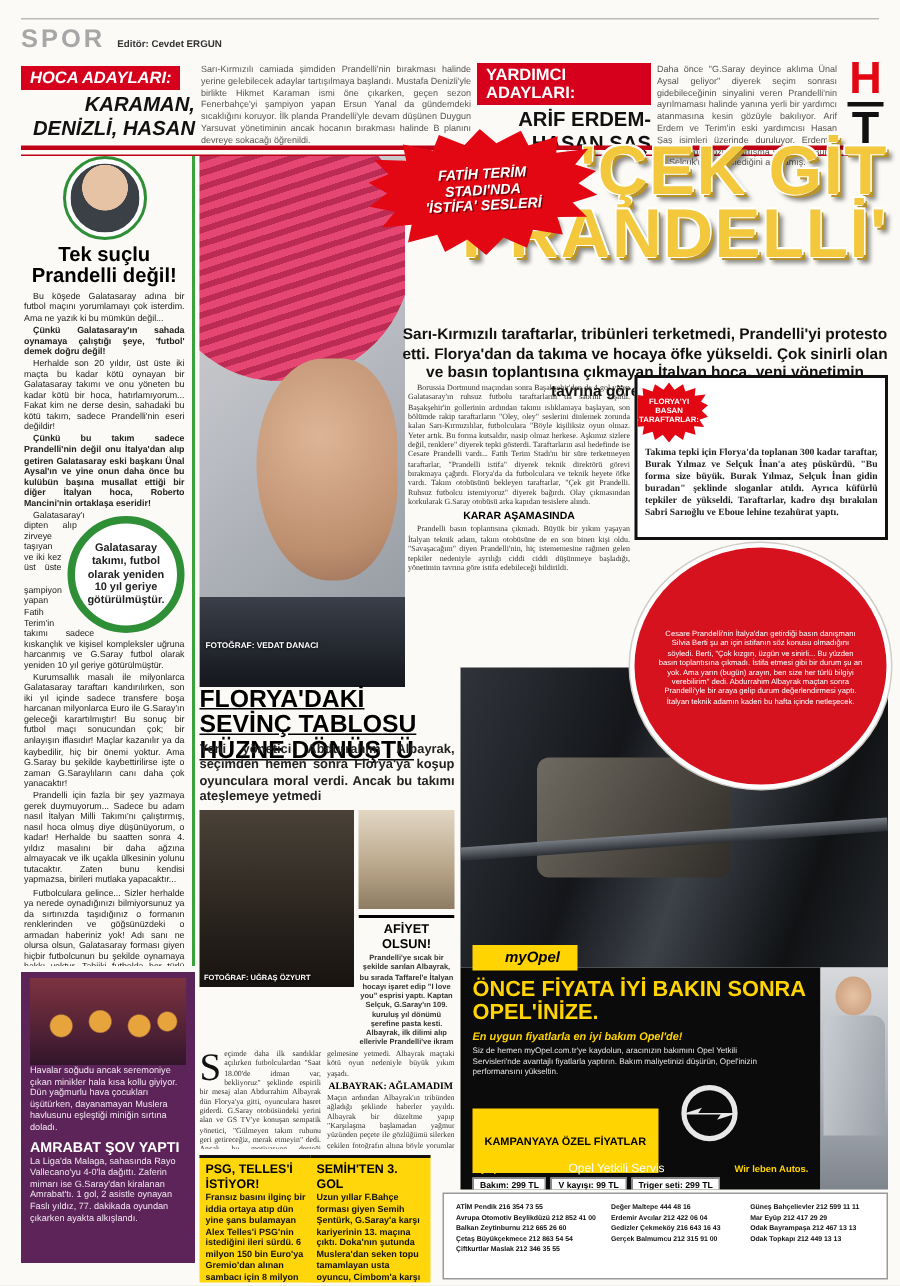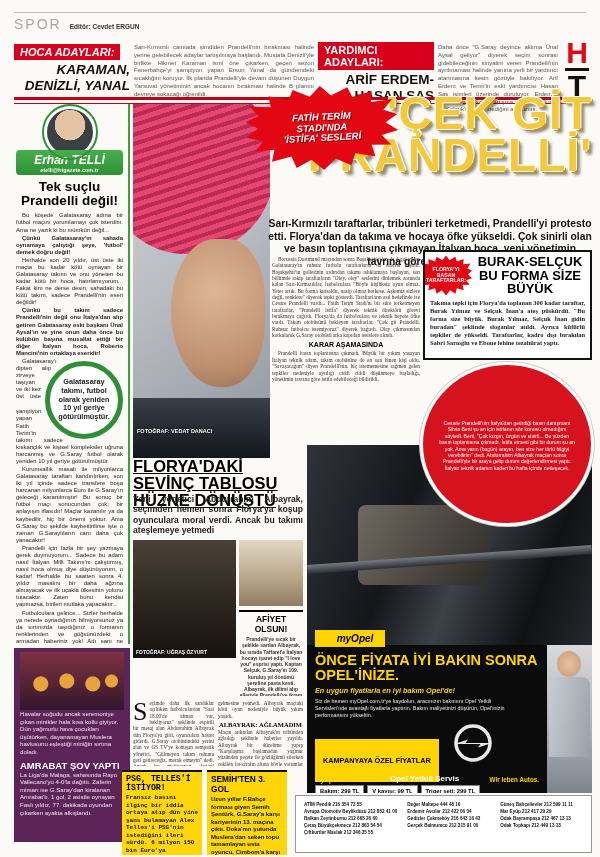--- a/index.html
+++ b/index.html
@@ -5,21 +5,21 @@
   *{margin:0;padding:0;box-sizing:border-box;}
   html,body{background:#e8e6e1;}
   .page{position:relative;width:600px;height:857px;background:#fbfaf6;overflow:hidden;
         font-family:"Liberation Sans",sans-serif;color:#222;}
   .abs{position:absolute;}
   .serif{font-family:"Liberation Serif",serif;}
   .just{text-align:justify;}
   
   .topline{left:14px;top:12px;width:572px;border-top:1px solid #bbb;}
   .mast{left:14px;top:16px;width:572px;height:22px;display:flex;align-items:baseline;}
-  .spor{font-size:14px;font-weight:400;color:#a7a7a7;letter-spacing:2px;}
+  .spor{font-size:17px;font-weight:700;color:#a7a7a7;letter-spacing:2px;}
   .editor{font-size:6.5px;font-weight:700;color:#333;margin-left:8px;}
   .dateblk{margin-left:auto;display:flex;align-items:baseline;gap:4px;}
   .date{font-size:8.5px;font-weight:700;color:#111;}
   .pageno{font-size:21px;font-weight:700;color:#111;}
   
   .redlabel{background:#d6001c;color:#fff;font-weight:800;font-size:11px;
             padding:2px 6px;display:inline-block;}
   .names{font-size:13.5px;font-weight:900;color:#111;text-align:right;line-height:1.15;margin-top:2px;}
   .striptext{font-size:6px;line-height:1.3;color:#555;}
   .htlogo{width:30px;display:flex;flex-direction:column;align-items:center;line-height:.85;}
@@ -138,21 +138,21 @@
   .adh{color:#ffd400;font-size:14.5px;font-weight:900;line-height:1.05;}
   .adtag{color:#ffd400;font-size:7.3px;font-weight:700;font-style:italic;margin-top:3px;}
   .adbody{color:#e8e8e8;font-size:5.4px;line-height:1.3;margin-top:3px;width:92%;}
   .adbar{background:#ffd400;color:#000;font-size:7.3px;font-weight:900;display:inline-block;
          padding:17px 8px;margin-top:20px;}
   .prices{display:flex;gap:3px;margin-top:3px;}
   .price{background:#fff;color:#000;font-size:5.8px;font-weight:800;padding:2px 4px;border:1px solid #888;}
   .fineprint{margin-top:4px;width:132px;height:26px;
              background:repeating-linear-gradient(#9a9a9a 0 1px,transparent 1px 3px);}
   .opelring{position:absolute;right:54px;bottom:26px;}
-  .servis{position:absolute;left:83px;bottom:10px;color:#fff;font-size:8px;font-weight:700;}
+  .servis{position:absolute;left:72px;bottom:10px;color:#fff;font-size:8px;font-weight:400;}
   .wirleben{position:absolute;right:8px;bottom:10px;color:#ffd400;font-size:6.3px;font-weight:700;}
   .mysite{position:absolute;left:8px;bottom:10px;color:#ffd400;font-size:6.3px;font-weight:800;}
   .person{left:547px;top:645px;width:45px;height:148px;
           background:linear-gradient(#d7d9dc,#aeb3ba 55%,#7e848c);}
   .person .head{position:absolute;left:10px;top:6px;width:24px;height:26px;border-radius:50%;
                 background:radial-gradient(#e6c3a4,#c49676);}
   .person .shirt{position:absolute;left:2px;top:32px;width:41px;height:80px;border-radius:8px 8px 0 0;
                  background:linear-gradient(100deg,#c9cdd3,#9aa0a8);}
   .dealers{left:295px;top:795px;width:297px;height:58px;background:#fff;border:1px solid #999;
            display:flex;gap:10px;padding:6px 8px;}
@@ -165,41 +165,37 @@
 <div class="page">
 
   <div class="abs topline"></div>
   <div class="abs mast">
     <span class="spor">SPOR</span>
     <span class="editor">Editör: Cevdet ERGUN</span>
   </div>
 
   <div class="abs" style="left:14px;top:42px;width:116px;font-style:italic;">
     <span class="redlabel">HOCA ADAYLARI:</span>
-    <div class="names">KARAMAN, DENİZLİ, YANAL</div>
+    <div class="names">KARAMAN, DENİZLİ, HASAN</div>
   </div>
   <div class="abs striptext just" style="left:134px;top:44px;width:180px;">Sarı-Kırmızılı camiada şimdiden Prandelli'nin bırakması halinde yerine gelebilecek adaylar tartışılmaya başlandı. Mustafa Denizli'yle birlikte Hikmet Karaman ismi öne çıkarken, geçen sezon Fenerbahçe'yi şampiyon yapan Ersun Yanal da gündemdeki sıcaklığını koruyor. İlk planda Prandelli'yle devam düşünen Duygun Yarsuvat yönetiminin ancak hocanın bırakması halinde B planını devreye sokacağı öğrenildi.</div>
   <div class="abs" style="left:318px;top:42px;width:116px;">
     <span class="redlabel">YARDIMCI ADAYLARI:</span>
     <div class="names">ARİF ERDEM- HASAN ŞAŞ</div>
   </div>
   <div class="abs striptext just" style="left:438px;top:44px;width:120px;">Daha önce "G.Saray deyince aklıma Ünal Aysal geliyor" diyerek seçim sonrası gidebileceğinin sinyalini veren Prandelli'nin ayrılmaması halinde yanına yerli bir yardımcı atanmasına kesin gözüyle bakılıyor. Arif Erdem ve Terim'in eski yardımcısı Hasan Şaş isimleri üzerinde duruluyor. Erdem'in takımla ilgili sözleri tartışma yaratmış, Burak ve Selçuk'u kastetmediğini açıklamış.</div>
   <div class="abs htlogo" style="left:562px;top:40px;">
     <span class="h">H</span>
     <span class="bar"></span>
     <span class="t">T</span>
   </div>
   <div class="abs redrule"></div>
 
   <div class="abs sidebar">
     <div class="colphoto"></div>
-    <div class="greenbanner">
-      <div class="colname">Erhan TELLİ</div>
-      <div class="colmail">etelli@htgazete.com.tr</div>
-    </div>
     <div class="coltitle">Tek suçlu Prandelli değil!</div>
     <div class="coltext">
       <p class="just">Bu köşede Galatasaray adına bir futbol maçını yorumlamayı çok isterdim. Ama ne yazık ki bu mümkün değil...</p>
       <p class="just b">Çünkü Galatasaray'ın sahada oynamaya çalıştığı şeye, 'futbol' demek doğru değil!</p>
       <p class="just">Herhalde son 20 yıldır, üst üste iki maçta bu kadar kötü oynayan bir Galatasaray takımı ve onu yöneten bu kadar kötü bir hoca, hatırlamıyorum... Fakat kim ne derse desin, sahadaki bu kötü takım, sadece Prandelli'nin eseri değildir!</p>
       <p class="just b">Çünkü bu takım sadece Prandelli'nin değil onu İtalya'dan alıp getiren Galatasaray eski başkanı Ünal Aysal'ın ve yine onun daha önce bu kulübün başına musallat ettiği bir diğer İtalyan hoca, Roberto Mancini'nin ortaklaşa eseridir!</p>
       <div class="bubble">Galatasaray takımı, futbol olarak yeniden 10 yıl geriye götürülmüştür.</div>
       <p class="just">Galatasaray'ı dipten alıp zirveye taşıyan ve iki kez üst üste şampiyon yapan Fatih Terim'in takımı sadece kıskançlık ve kişisel kompleksler uğruna harcanmış ve G.Saray futbol olarak yeniden 10 yıl geriye götürülmüştür.</p>
       <p class="just">Kurumsallık masalı ile milyonlarca Galatasaray taraftarı kandırılırken, son iki yıl içinde sadece transfere boşa harcanan milyonlarca Euro ile G.Saray'ın geleceği karartılmıştır! Bu sonuç bir futbol maçı sonucundan çok; bir anlayışın iflasıdır! Maçlar kazanılır ya da kaybedilir, hiç bir önemi yoktur. Ama G.Saray bu şekilde kaybettirilirse işte o zaman G.Saraylıların canı daha çok yanacaktır!</p>
       <p class="just">Prandelli için fazla bir şey yazmaya gerek duymuyorum... Sadece bu adam nasıl İtalyan Milli Takımı'nı çalıştırmış, nasıl hoca olmuş diye düşünüyorum, o kadar! Herhalde bu saatten sonra 4. yıldız masalını bir daha ağzına almayacak ve ilk uçakla ülkesinin yolunu tutacaktır. Zaten bunu kendisi yapmazsa, birileri mutlaka yapacaktır...</p>
@@ -234,21 +230,20 @@
 
   <div class="abs article serif">
     <p class="just">Borussia Dortmund maçından sonra Başakşehir'den de 4 gol yiyen Galatasaray'ın ruhsuz futbolu taraftarların da sabrını taşırdı. Başakşehir'in gollerinin ardından takımı ıslıklamaya başlayan, son bölümde rakip taraftarların "Oley, oley" seslerini dinlemek zorunda kalan Sarı-Kırmızılılar, futbolculara "Böyle kişiliksiz oyun olmaz. Yeter artık. Bu forma kutsaldır, nasip olmaz herkese. Aşkımız sizlere değil, renklere" diyerek tepki gösterdi. Taraftarların asıl hedefinde ise Cesare Prandelli vardı... Fatih Terim Stadı'nı bir süre terketmeyen taraftarlar, "Prandelli istifa" diyerek teknik direktörü görevi bırakmaya çağırdı. Florya'da da futbolculara ve teknik heyete öfke vardı. Takım otobüsünü bekleyen taraftarlar, "Çek git Prandelli. Ruhsuz futbolcu istemiyoruz" diyerek bağırdı. Olay çıkmasından korkularak G.Saray otobüsü arka kapıdan tesislere alındı.</p>
     <div class="karar">KARAR AŞAMASINDA</div>
     <p class="just">Prandelli basın toplantısına çıkmadı. Büyük bir yıkım yaşayan İtalyan teknik adam, takım otobüsüne de en son binen kişi oldu. "Savaşacağım" diyen Prandelli'nin, hiç istememesine rağmen gelen tepkiler nedeniyle ayrılığı ciddi ciddi düşünmeye başladığı, yönetimin tavrına göre istifa edebileceği bildirildi.</p>
   </div>
 
   <div class="abs burak">
     <div class="burak-head">
       <div class="miniburst">FLORYA'YI BASAN TARAFTARLAR:</div>
-      <div class="burak-title">BURAK-SELÇUK BU FORMA SİZE BÜYÜK</div>
     </div>
     <p class="burak-text just serif">Takıma tepki için Florya'da toplanan 300 kadar taraftar, Burak Yılmaz ve Selçuk İnan'a ateş püskürdü. "Bu forma size büyük. Burak Yılmaz, Selçuk İnan gidin buradan" şeklinde sloganlar atıldı. Ayrıca küfürlü tepkiler de yükseldi. Taraftarlar, kadro dışı bırakılan Sabri Sarıoğlu ve Eboue lehine tezahürat yaptı.</p>
   </div>
 
   <div class="abs circle">
     <p class="ctext">Cesare Prandelli'nin İtalya'dan getirdiği basın danışmanı Silvia Berti şu an için istifanın söz konusu olmadığını söyledi. Berti, "Çok kızgın, üzgün ve sinirli... Bu yüzden basın toplantısına çıkmadı. İstifa etmesi gibi bir durum şu an yok. Ama yarın (bugün) arayın, ben size her türlü bilgiyi verebilirim" dedi. Abdurrahim Albayrak maçtan sonra Prandelli'yle bir araya gelip durum değerlendirmesi yaptı. İtalyan teknik adamın kaderi bu hafta içinde netleşecek.</p>
   </div>
 
   <div class="abs ftitle">FLORYA'DAKİ SEVİNÇ TABLOSU HÜZNE DÖNÜŞTÜ</div>
   <div class="abs fsub just">Yeni yönetici Abdurrahim Albayrak, seçimden hemen sonra Florya'ya koşup oyunculara moral verdi. Ancak bu takımı ateşlemeye yetmedi</div>
@@ -264,21 +259,21 @@
     <p class="just">
       <span class="dropcap">S</span><span>eçimde daha ilk sandıklar açılırken futbolculardan "Saat 18.00'de idman var, bekliyoruz" şeklinde espirili bir mesaj alan Abdurrahim Albayrak dün Florya'ya gitti, oyunculara hasret giderdi. G.Saray otobüsündeki yerini alan ve GS TV'ye konuşan sempatik yönetici, "Gülmeyen takım ruhunu geri getireceğiz, merak etmeyin" dedi. Ancak bu motivasyon desteği oyuncuların silkinip kendisine</span>
     </p>
   </div>
   <div class="abs fcol serif" style="left:218px;width:85px;">
     <p class="just">gelmesine yetmedi. Albayrak maçtaki kötü oyun nedeniyle büyük yıkım yaşadı.</p>
     <div class="aglamadim">ALBAYRAK: AĞLAMADIM</div>
     <p class="just">Maçın ardından Albayrak'ın tribünden ağladığı şeklinde haberler yayıldı. Albayrak bir düzeltme yapıp "Karşılaşma başlamadan yağmur yüzünden peçete ile gözlüğümü silerken çekilen fotoğrafın altına böyle yorumlar yapmışlar. Ağlamam söz konusu değil" dedi.</p>
   </div>
 
-  <div class="abs ybox" style="left:122px;width:80px;font-family:Liberation Mono, monospace;">
+  <div class="abs ybox" style="left:133px;width:80px;">
     <h3>PSG, TELLES'İ İSTİYOR!</h3>
     <p>Fransız basını ilginç bir iddia ortaya atıp dün yine şans bulamayan Alex Telles'i PSG'nin istediğini ileri sürdü. 6 milyon 150 bin Euro'ya Gremio'dan alınan sambacı için 8 milyon Euro bütçe ayrıldığı iddia edildi.</p>
   </div>
   <div class="abs ybox" style="left:207px;width:80px;">
     <h3>SEMİH'TEN 3. GOL</h3>
     <p>Uzun yıllar F.Bahçe forması giyen Semih Şentürk, G.Saray'a karşı kariyerinin 13. maçına çıktı. Doka'nın şutunda Muslera'dan seken topu tamamlayan usta oyuncu, Cimbom'a karşı kariyerinin 3. golünü ağlara gönderdi.</p>
   </div>
 
   <div class="abs carphoto">
     <div class="pan"></div>

